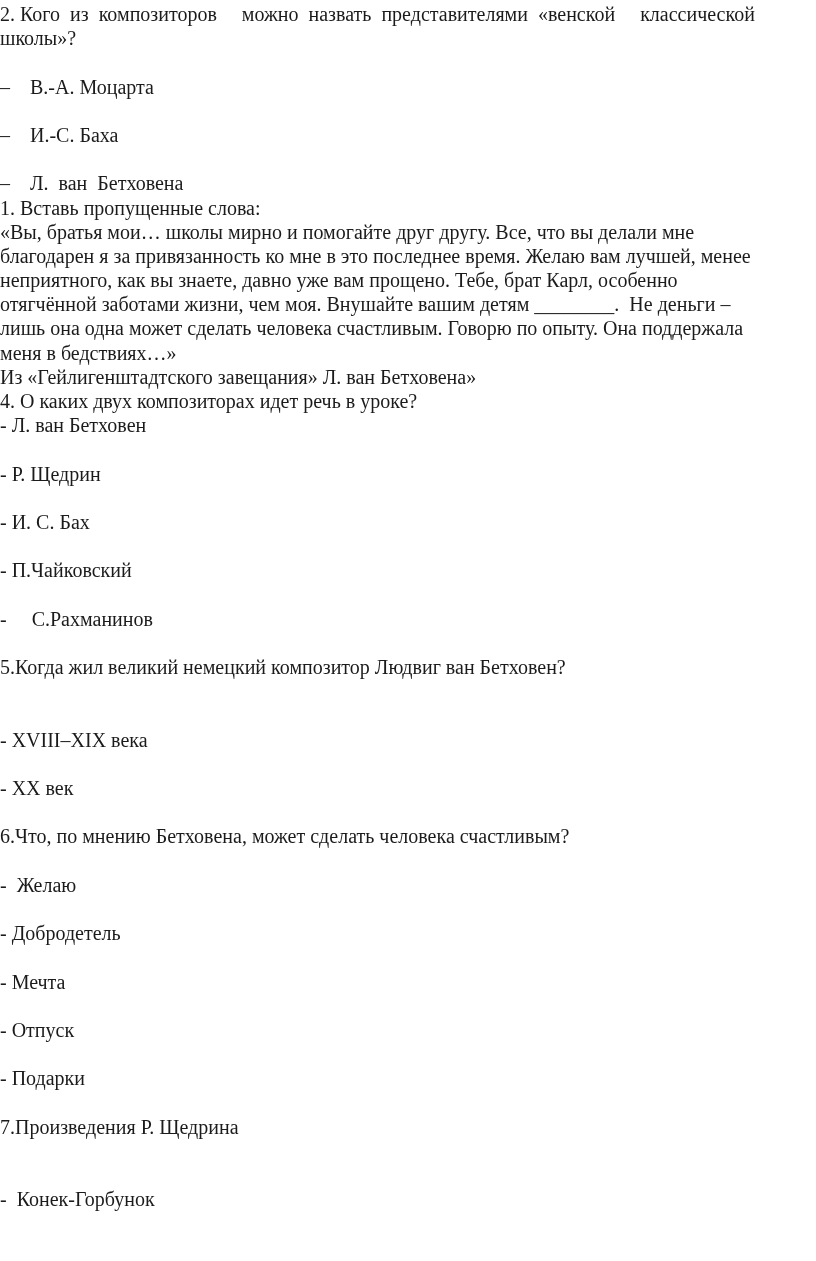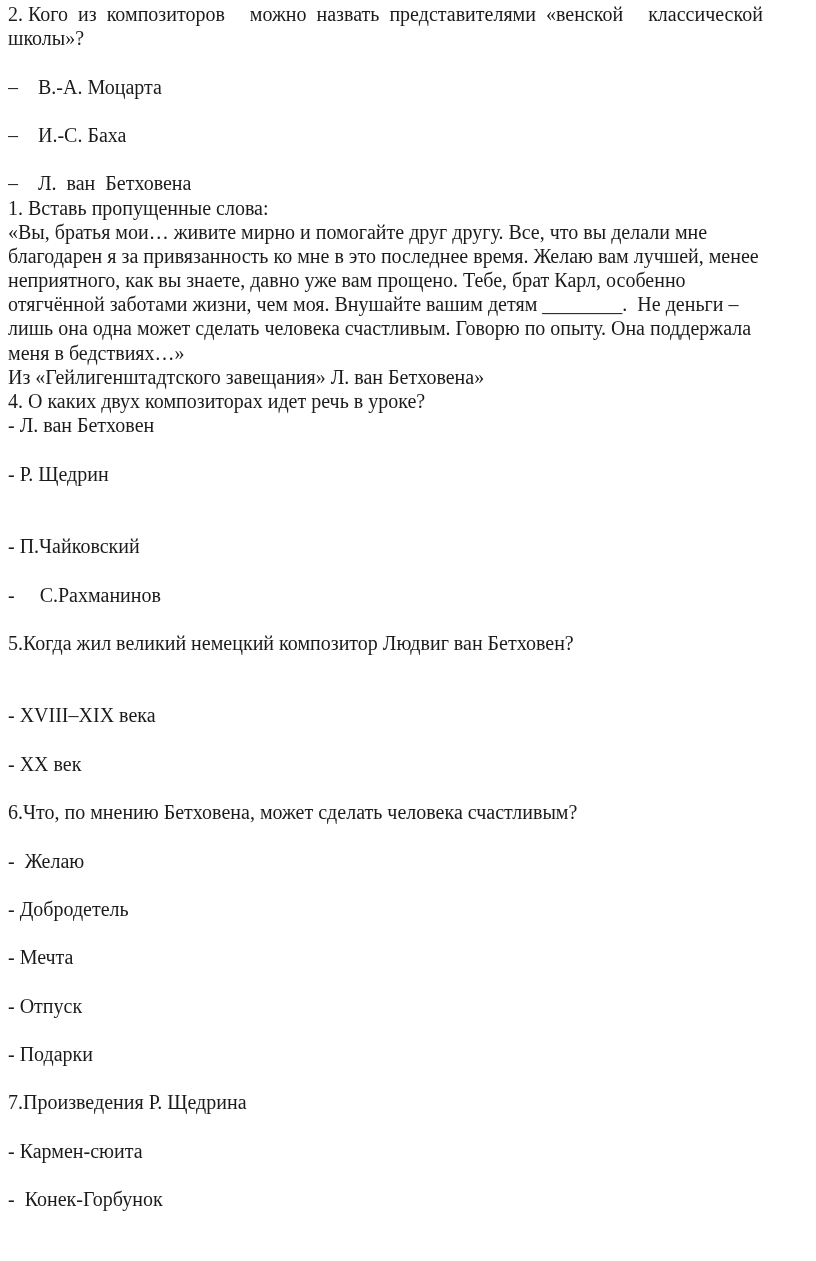--- a/index.html
+++ b/index.html
@@ -11,21 +11,20 @@
     position: relative;
     width: 816px;
     height: 1261px;
     box-sizing: border-box;
     padding-top: 2px;
     overflow: hidden;
     background: #ffffff;
     font-family: "Liberation Serif", serif;
     font-size: 20px;
     color: #1b1b1b;
-    padding-left: 8px;
   }
   .doc-body {
     width: 816px;
   }
   .line {
     height: 24.2px;
     line-height: 24.2px;
     white-space: pre;
     overflow: hidden;
   }
@@ -37,32 +36,33 @@
   <div class="doc-body" id="doc-body">
       <div class="line">2. Кого  из  композиторов     можно  назвать  представителями  «венской     классической</div>
       <div class="line">школы»?</div>
       <div class="line"></div>
       <div class="line">–    В.-А. Моцарта</div>
       <div class="line"></div>
       <div class="line">–    И.-С. Баха</div>
       <div class="line"></div>
       <div class="line">–    Л.  ван  Бетховена</div>
       <div class="line">1. Вставь пропущенные слова:</div>
-      <div class="line">«Вы, братья мои… живите мирно и помогайте друг другу. Все, что вы делали мне</div>
+      <div class="line">«Вы, братья мои… школы мирно и помогайте друг другу. Все, что вы делали мне</div>
       <div class="line">благодарен я за привязанность ко мне в это последнее время. Желаю вам лучшей, менее</div>
       <div class="line">неприятного, как вы знаете, давно уже вам прощено. Тебе, брат Карл, особенно</div>
       <div class="line">отягчённой заботами жизни, чем моя. Внушайте вашим детям ________.  Не деньги –</div>
       <div class="line">лишь она одна может сделать человека счастливым. Говорю по опыту. Она поддержала</div>
       <div class="line">меня в бедствиях…»</div>
       <div class="line">Из «Гейлигенштадтского завещания» Л. ван Бетховена»</div>
       <div class="line">4. О каких двух композиторах идет речь в уроке?</div>
       <div class="line">- Л. ван Бетховен</div>
       <div class="line"></div>
       <div class="line">- Р. Щедрин</div>
       <div class="line"></div>
+      <div class="line">- И. С. Бах</div>
       <div class="line"></div>
       <div class="line">- П.Чайковский</div>
       <div class="line"></div>
       <div class="line">-     С.Рахманинов</div>
       <div class="line"></div>
       <div class="line">5.Когда жил великий немецкий композитор Людвиг ван Бетховен?</div>
       <div class="line"></div>
       <div class="line"></div>
       <div class="line">- XVIII–XIX века</div>
       <div class="line"></div>
@@ -75,17 +75,16 @@
       <div class="line">- Добродетель</div>
       <div class="line"></div>
       <div class="line">- Мечта</div>
       <div class="line"></div>
       <div class="line">- Отпуск</div>
       <div class="line"></div>
       <div class="line">- Подарки</div>
       <div class="line"></div>
       <div class="line">7.Произведения Р. Щедрина</div>
       <div class="line"></div>
-      <div class="line">- Кармен-сюита</div>
       <div class="line"></div>
       <div class="line">-  Конек-Горбунок</div>
     </div>
 </div>
 
 </body></html>

